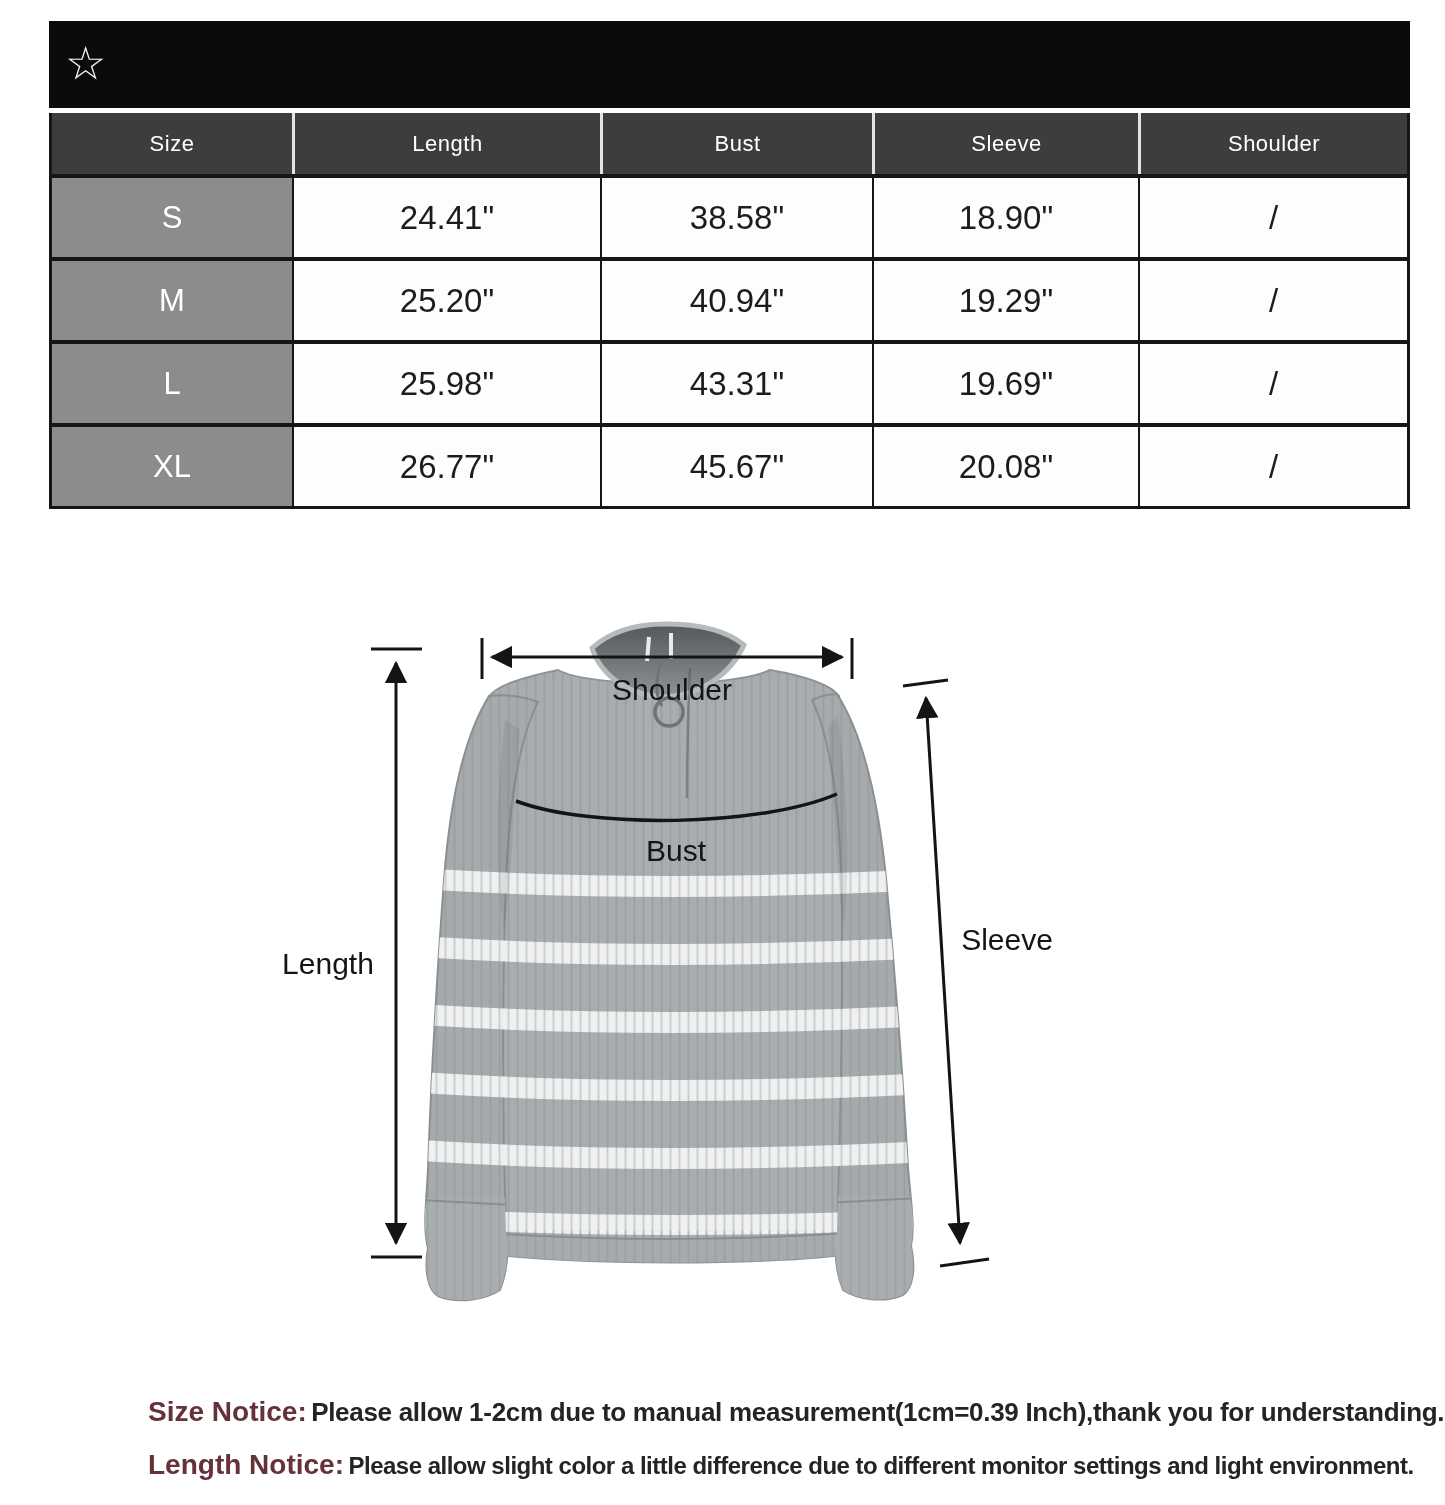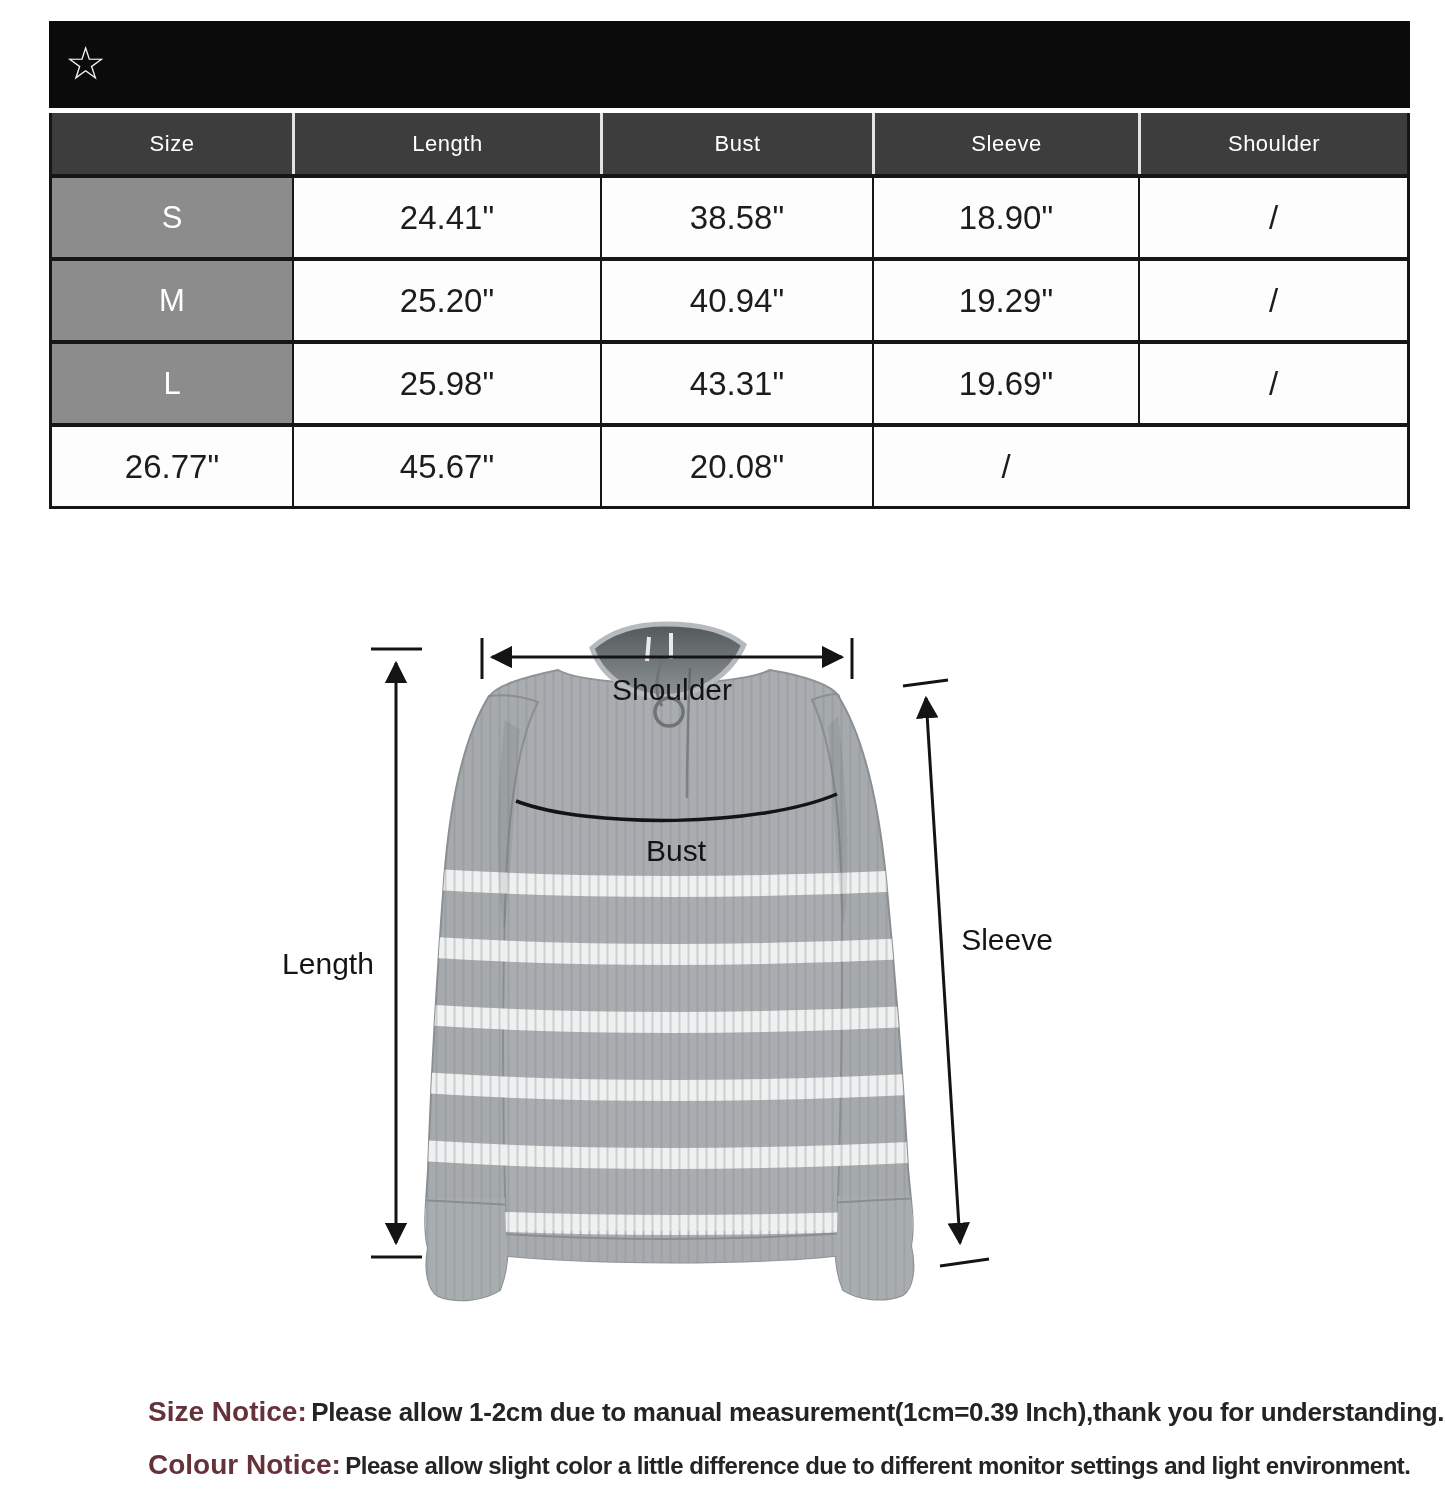--- a/index.html
+++ b/index.html
@@ -76,20 +76,21 @@
 
       <div class="grid-row data-row">
         <div class="cell size-cell">L</div>
         <div class="cell">25.98"</div>
         <div class="cell">43.31"</div>
         <div class="cell">19.69"</div>
         <div class="cell">/</div>
       </div>
 
       <div class="grid-row data-row">
+        <div class="cell size-cell">XL</div>
         <div class="cell">26.77"</div>
         <div class="cell">45.67"</div>
         <div class="cell">20.08"</div>
         <div class="cell">/</div>
       </div>
     </div>
   </section>
 
   <svg class="diagram" viewBox="250 598 900 800" xmlns="http://www.w3.org/2000/svg">
     <defs>
@@ -189,18 +190,18 @@
     <text class="measure-label" x="328" y="974" text-anchor="middle">Length</text>
     <text class="measure-label" x="1007" y="950" text-anchor="middle">Sleeve</text>
   </svg>
 
   <div class="notices">
     <p class="notice-line">
       <span class="notice-label">Size Notice:</span>
       <span class="notice-text">Please allow 1-2cm due to manual measurement(1cm=0.39 Inch),thank you for understanding.</span>
     </p>
     <p class="notice-line second">
-      <span class="notice-label">Colour Notice:</span>
+      <span class="notice-label">Length Notice:</span>
       <span class="notice-text">Please allow slight color  a little difference due to different monitor settings and light environment.</span>
     </p>
   </div>
 
 </div>
 
 </body></html>

